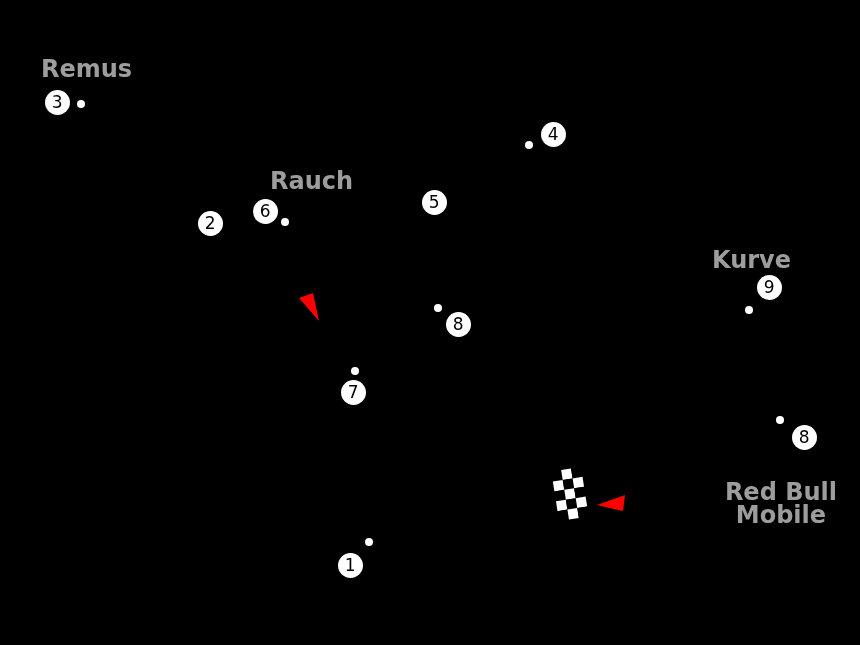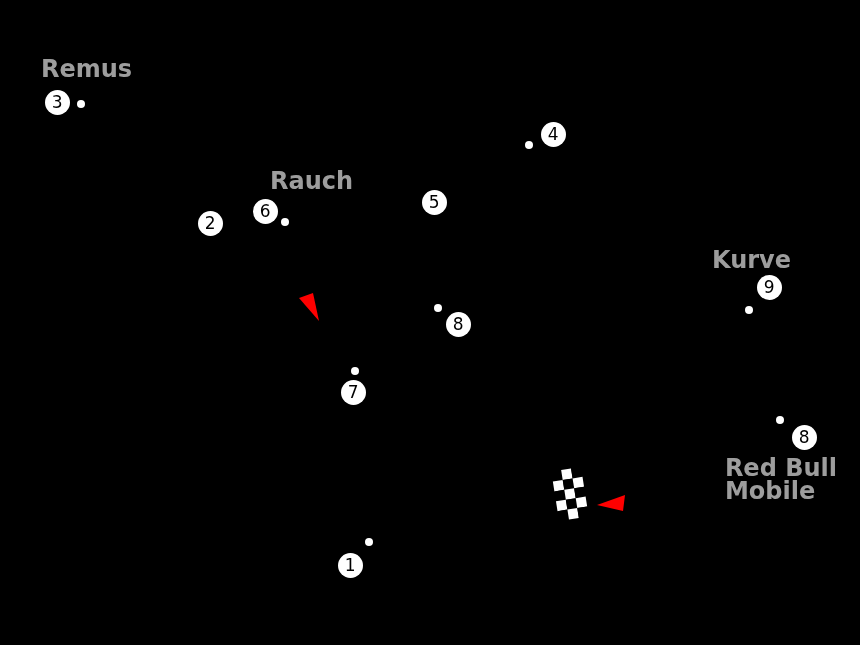--- a/index.html
+++ b/index.html
@@ -43,21 +43,21 @@
   }
   .clabel {
     position: absolute;
     font-size: 24px;
     line-height: 23px;
     color: var(--label, #9d9d9d);
     white-space: nowrap;
     z-index: 2;
     font-weight: bold;
   }
-  .clabel.right { text-align: left; }
+  .clabel.right { text-align: center; margin-top: 24px; }
   #arrow-layer {
     position: absolute;
     left: 0; top: 0;
     width: 860px;
     height: 645px;
     z-index: 1;
   }
   #flag {
     position: absolute;
     transform: translate(-50%, -50%) rotate(-9deg);

